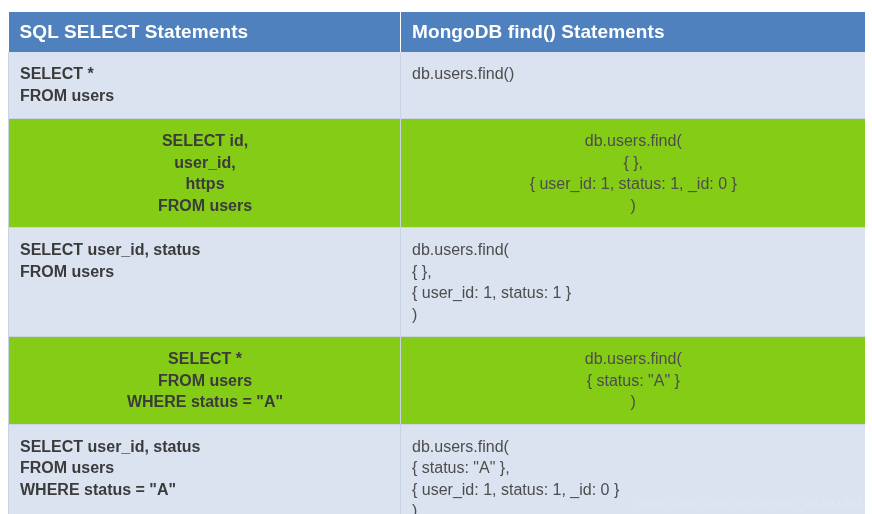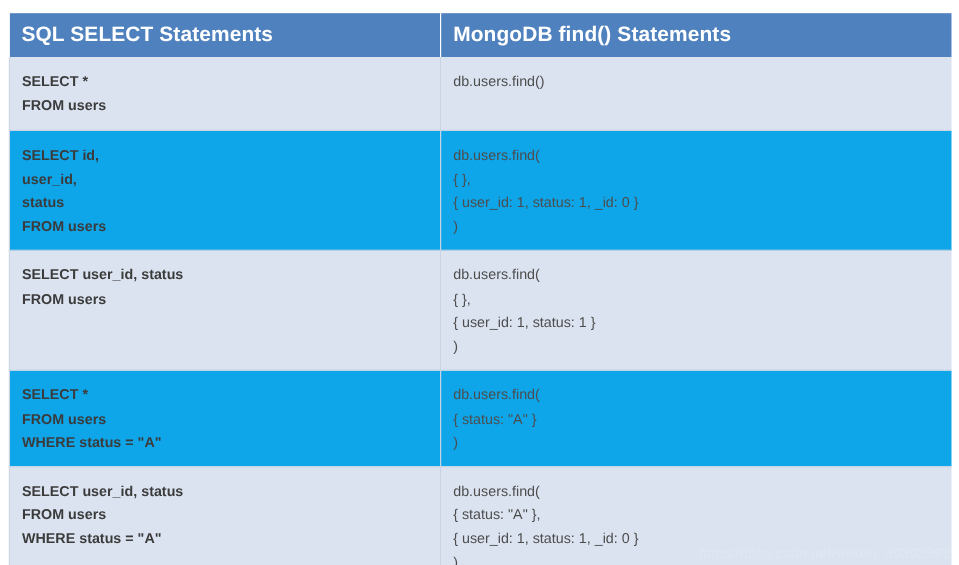--- a/index.html
+++ b/index.html
@@ -41,31 +41,31 @@
     padding: 9px 0 9px 11px;
     height: 17px;
     vertical-align: middle;
     border-right: 1px solid #ffffff;
     letter-spacing: 0.1px;
   }
   table.cmp thead th.last { border-right: none; margin-left: 36px; }
 
   table.cmp tbody td {
     vertical-align: top;
-    font-size: 13px;
+    font-size: 16px;
     line-height: 21.5px;
     padding: 11px 10px 11px 11px;
     border-right: 1px solid #c9d3e3;
     border-bottom: 1px solid #c9d3e3;
   }
   table.cmp tbody td.last { border-right: none; }
   table.cmp tbody tr td:first-child { border-left: 1px solid #c9d3e3; }
 
   tr.band-blue td  { background: #dbe3f0; }
-  tr.band-white td { background: #0ea5e9; }
+  tr.band-white td { background: #84cc16; text-align: center; }
 
   td.sql {
     color: #3b3b3b;
     font-weight: bold;
   }
   td.mongo {
     color: #4d4d4d;
     font-weight: normal;
   }
 
@@ -114,21 +114,21 @@
         </td>
         <td class="mongo last">
           <span class="line">db.users.find()</span>
         </td>
       </tr>
 
       <tr class="band-white r2">
         <td class="sql">
           <span class="line">SELECT id,</span>
           <span class="line">user_id,</span>
-          <span class="line">status</span>
+          <span class="line">https</span>
           <span class="line">FROM users</span>
         </td>
         <td class="mongo last">
           <span class="line">db.users.find(</span>
           <span class="line">{ },</span>
           <span class="line">{ user_id: 1, status: 1, _id: 0 }</span>
           <span class="line">)</span>
         </td>
       </tr>
 

